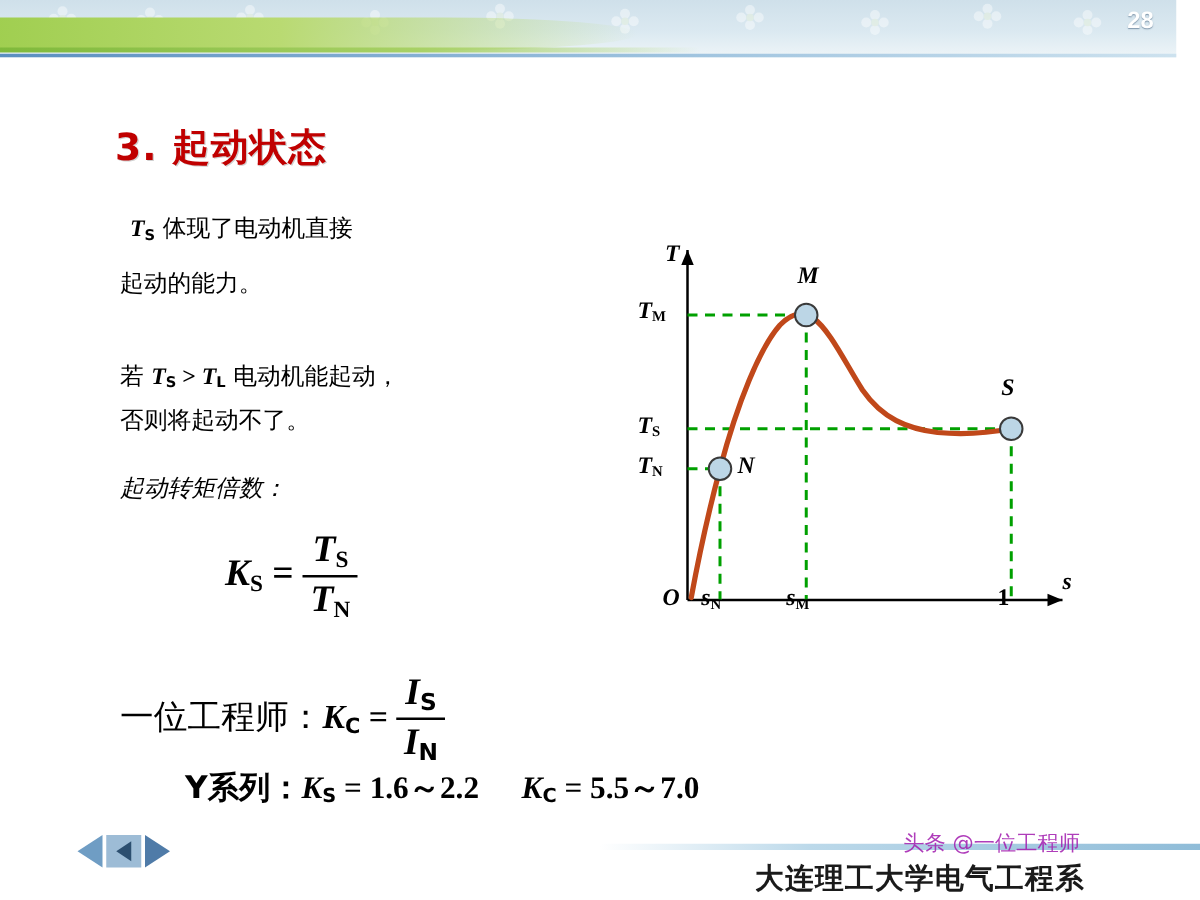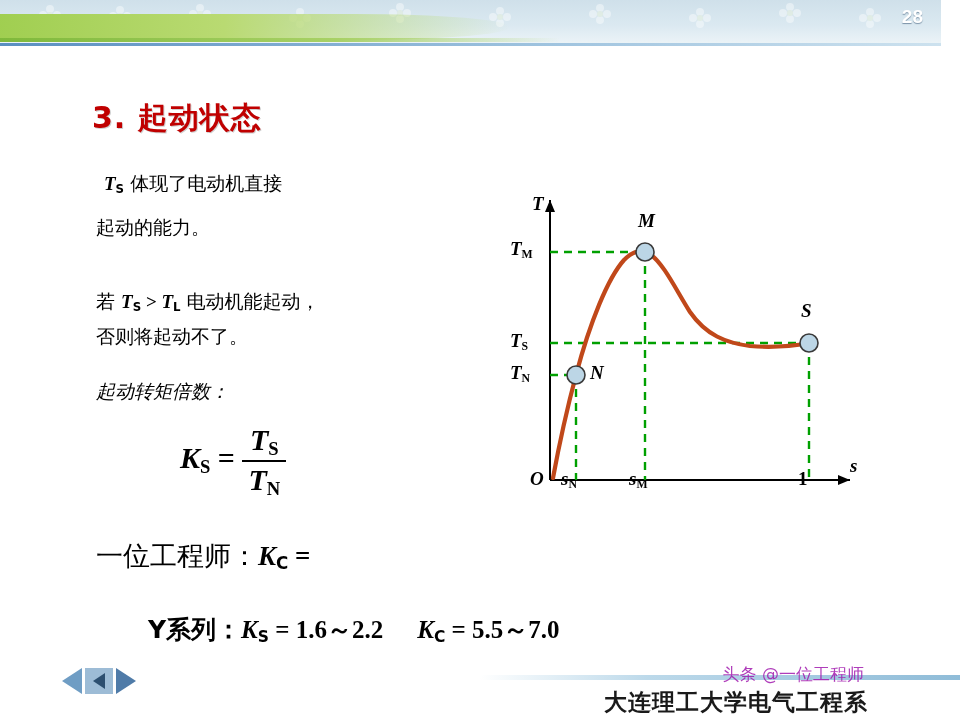--- a/index.html
+++ b/index.html
@@ -307,21 +307,25 @@
 
 <div class="formula1">
   <span class="math">K</span><sub class="s">S</sub><span class="math-up"> = </span><span class="frac">
     <span class="num"><span class="math">T</span><sub class="s">S</sub></span>
     <span class="bar"></span>
     <span class="den"><span class="math">T</span><sub class="s">N</sub></span>
   </span>
 </div>
 
 <div class="formula2">
-  <span>一位工程师：</span><span class="math">K</span><sub class="s">C</sub><span class="math-up"> = </span>
+  <span>一位工程师：</span><span class="math">K</span><sub class="s">C</sub><span class="math-up"> = </span><span class="frac" style="font-size:30px">
+    <span class="num"><span class="math">I</span><sub class="s">S</sub></span>
+    <span class="bar"></span>
+    <span class="den"><span class="math">I</span><sub class="s">N</sub></span>
+  </span>
 </div>
 
 <div class="formula3">
   <span>Y系列：</span><span class="math">K</span><sub class="s">S</sub><span class="math-up"> = 1.6～2.2</span><span class="gap"></span><span class="math">K</span><sub class="s">C</sub><span class="math-up"> = 5.5～7.0</span>
 </div>
 
 <div class="chart">
   <svg width="420" height="310" viewBox="0 0 420 310">
 
     <line x1="52" y1="290" x2="352" y2="290" stroke="#000" stroke-width="2"></line>

